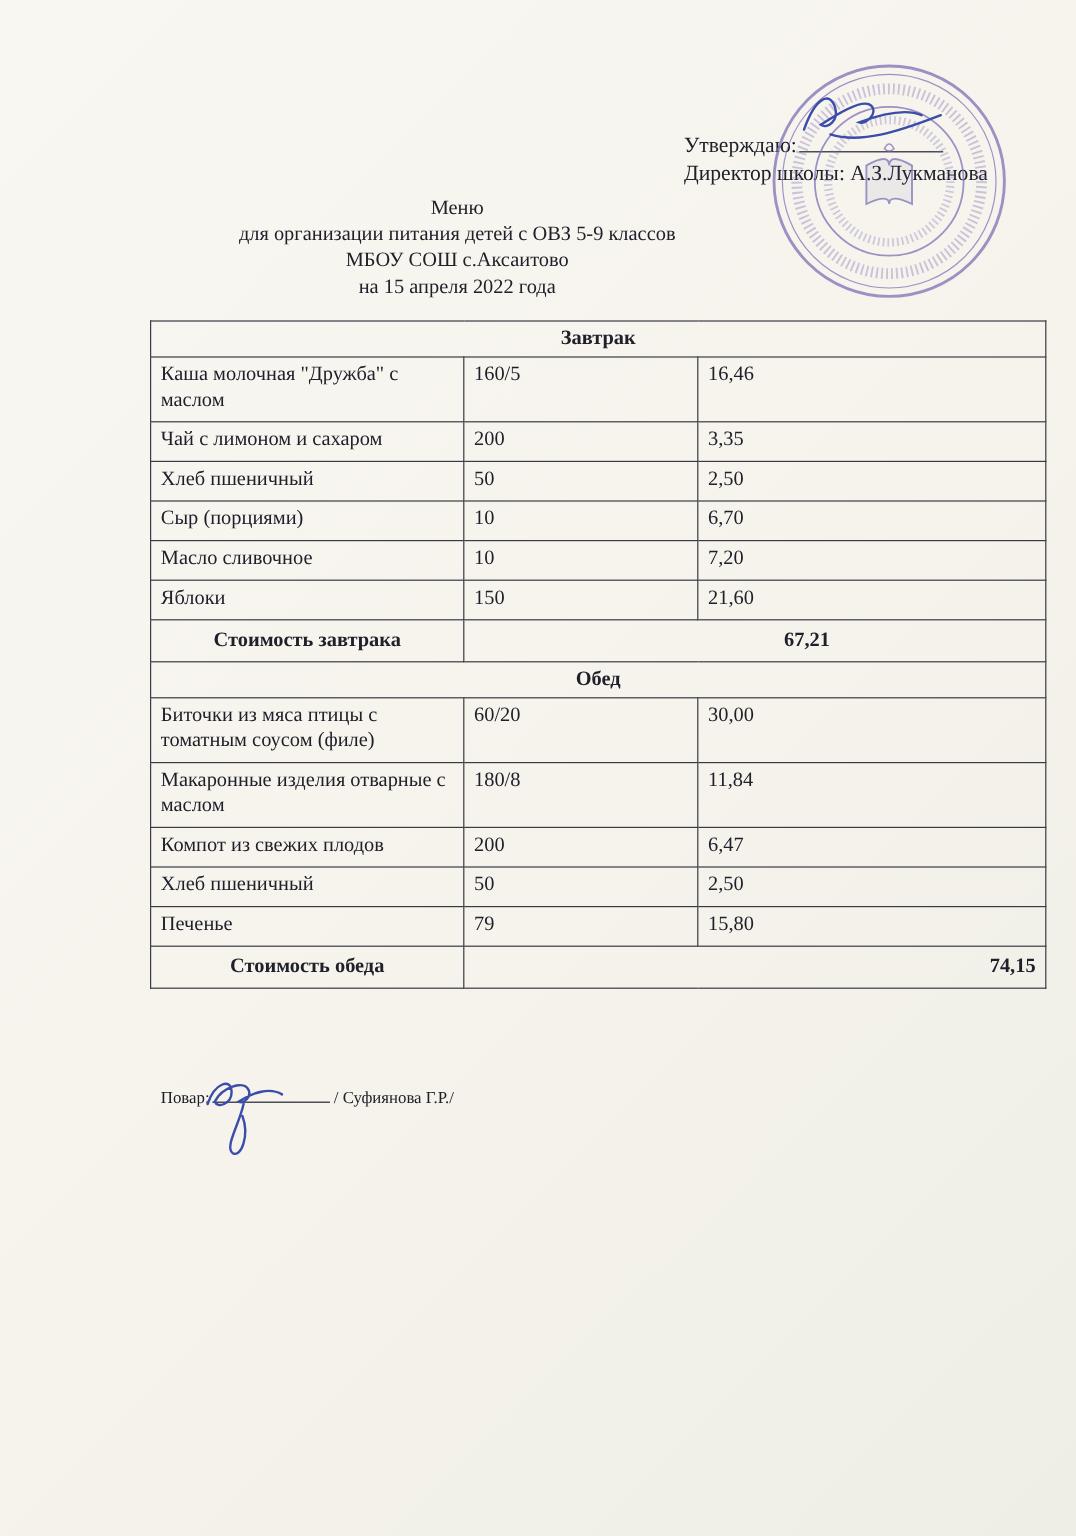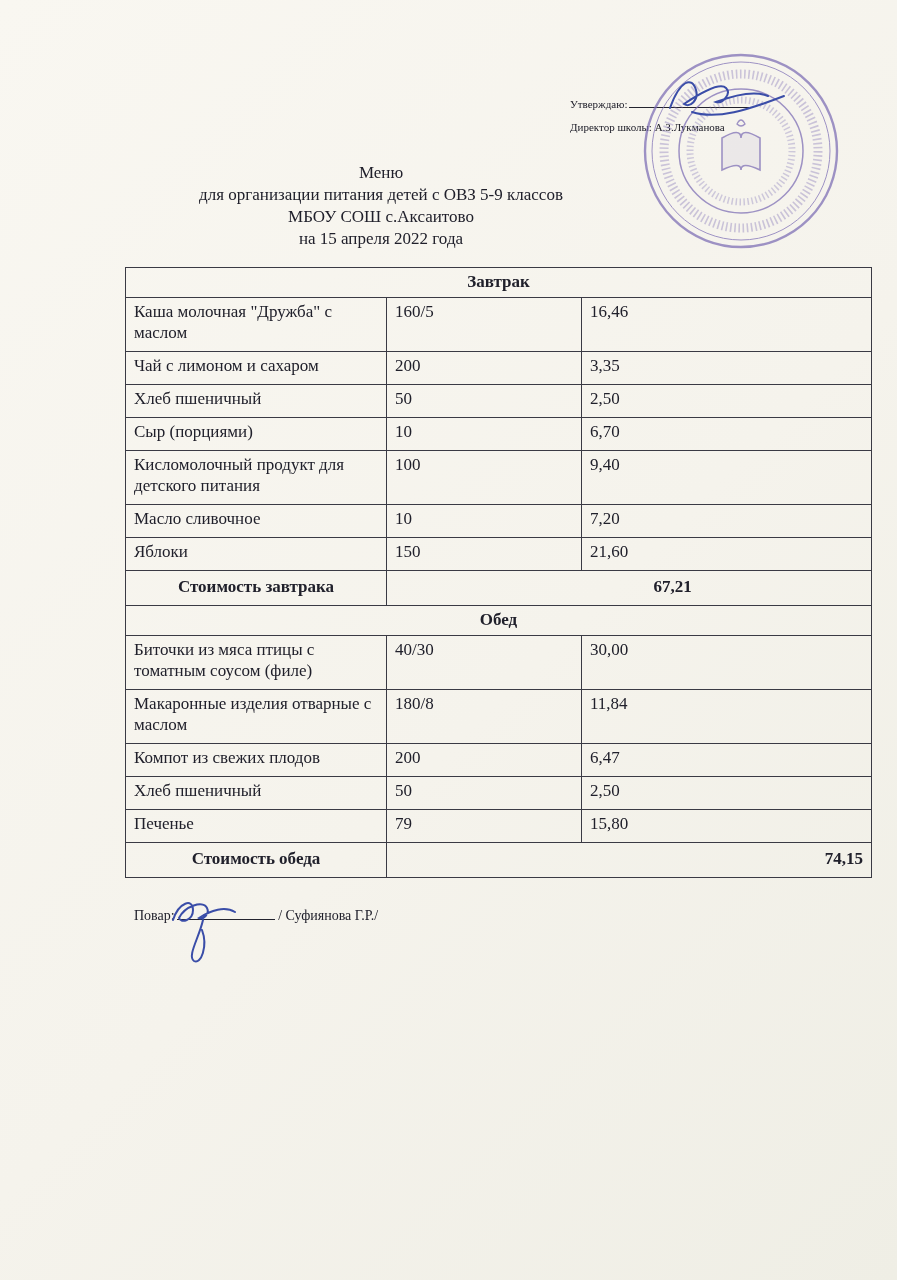--- a/index.html
+++ b/index.html
@@ -11,22 +11,22 @@
   }
   .page {
     position: relative;
     width: 897px; height: 1280px;
     background: linear-gradient(135deg, #f9f7f1 0%, #f5f3ec 55%, #efeee5 100%);
     overflow: hidden;
   }
 
   
   .approval {
-    position: absolute; left: 570px; top: 93px;
-    font-size: 11px; line-height: 23px; white-space: nowrap;
+    position: absolute; left: 570px; top: 110px;
+    font-size: 18px; line-height: 23px; white-space: nowrap;
   }
   .sig-line {
     display: inline-block; width: 120px; height: 4px;
     border-bottom: 1.6px solid #23232e; margin-left: 2px;
   }
 
   
   .title-block {
     position: absolute; left: 0; top: 162px; width: 762px;
     text-align: center; font-size: 17px; line-height: 22px;
@@ -130,25 +130,20 @@
         <td>Хлеб пшеничный</td>
         <td>50</td>
         <td>2,50</td>
       </tr>
       <tr>
         <td>Сыр (порциями)</td>
         <td>10</td>
         <td>6,70</td>
       </tr>
       <tr>
-        <td>Кисломолочный продукт для детского питания</td>
-        <td>100</td>
-        <td>9,40</td>
-      </tr>
-      <tr>
         <td>Масло сливочное</td>
         <td>10</td>
         <td>7,20</td>
       </tr>
       <tr>
         <td>Яблоки</td>
         <td>150</td>
         <td>21,60</td>
       </tr>
 
@@ -156,21 +151,21 @@
         <td class="total-label">Стоимость завтрака</td>
         <td class="total-value" colspan="2">67,21</td>
       </tr>
 
       <tr>
         <td class="section-cell" colspan="3">Обед</td>
       </tr>
 
       <tr>
         <td>Биточки из мяса птицы с томатным соусом (филе)</td>
-        <td>40/30</td>
+        <td>60/20</td>
         <td>30,00</td>
       </tr>
       <tr>
         <td>Макаронные изделия отварные с маслом</td>
         <td>180/8</td>
         <td>11,84</td>
       </tr>
       <tr>
         <td>Компот из свежих плодов</td>
         <td>200</td>

